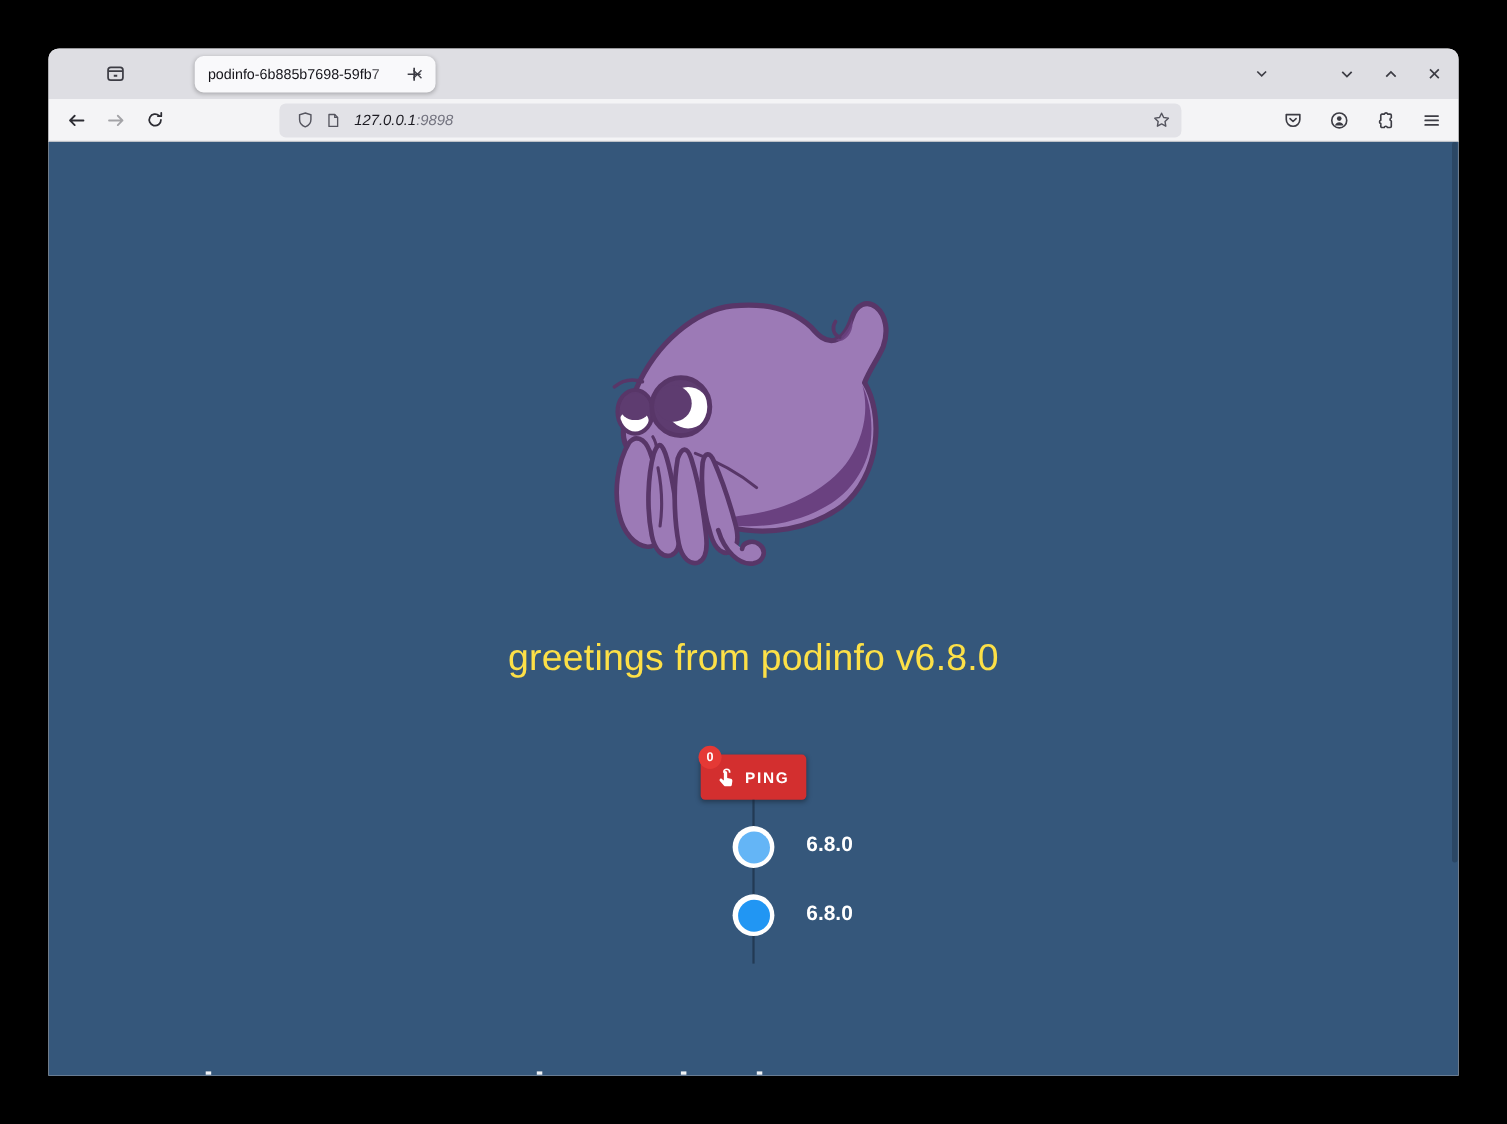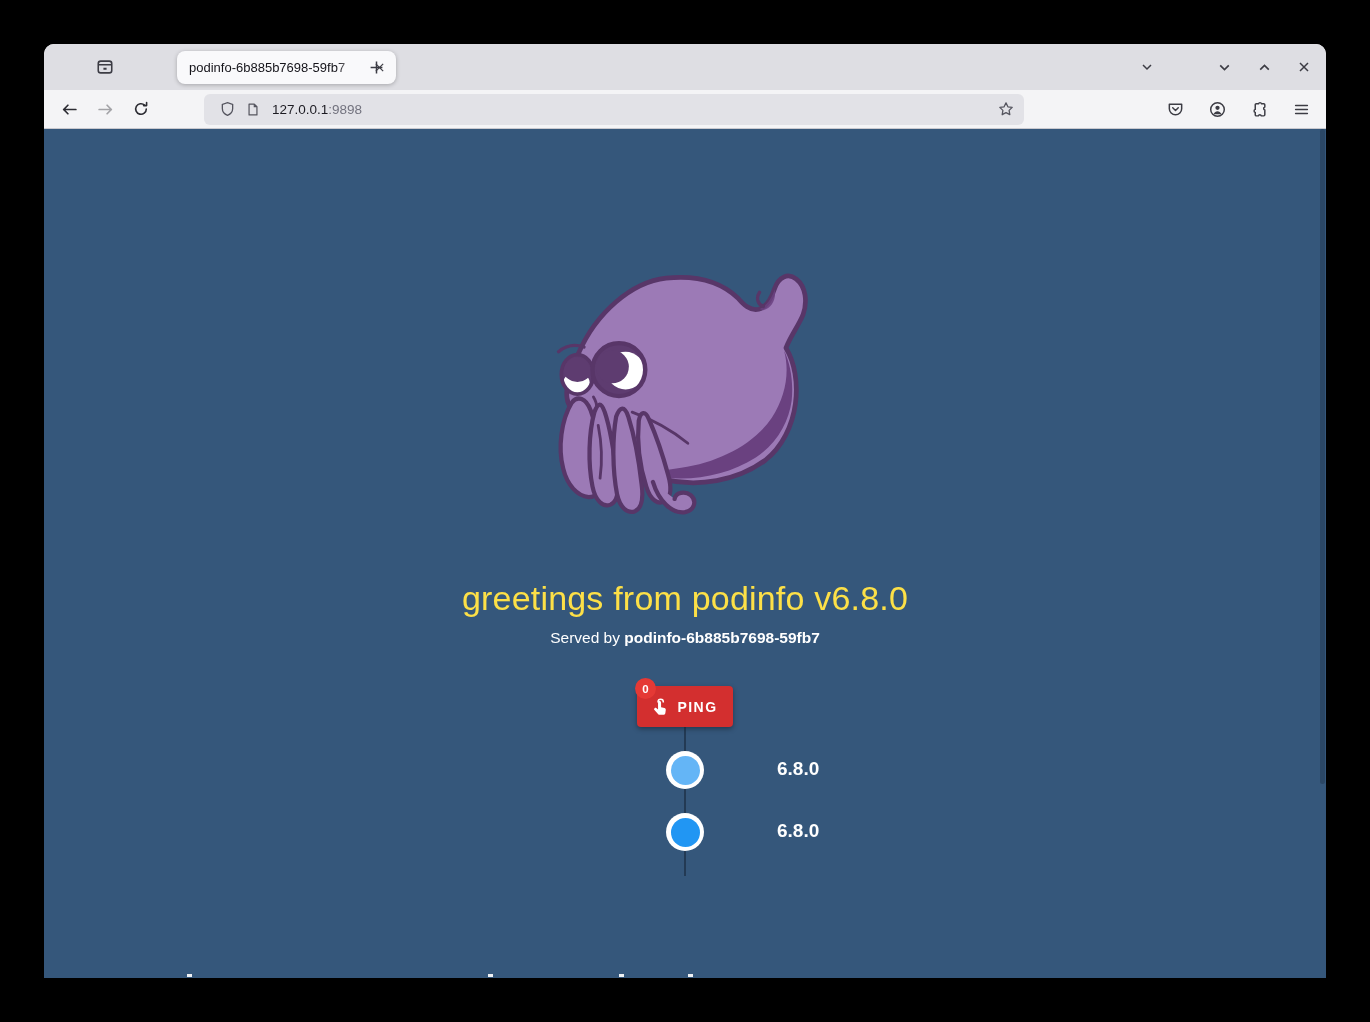--- a/index.html
+++ b/index.html
@@ -29,22 +29,22 @@
   .winctl { position:absolute; right:8px; top:9px; display:flex; gap:12px; }
   .winctl .wc { position:static; }
 
   
   .navbar { position:relative; height:39px; flex:0 0 39px; background:#f4f4f6;
             border-bottom:1.5px solid #c9c9cf; display:flex; align-items:center; padding:0 11px 0 10px; }
   .nav-btn { width:30px; height:30px; border:none; background:transparent; border-radius:4px;
              display:flex; align-items:center; justify-content:center; cursor:pointer; flex:0 0 auto; }
   .nav-btn + .nav-btn { margin-left:6px; }
   .disabled { opacity:.4; }
-  .urlbar { margin-left:48px; width:820px; height:31px; background:#e2e2e7; border-radius:6px;
-            display:flex; align-items:center; padding:0 5px 0 10px; }
+  .urlbar { margin-left:98px; width:820px; height:31px; background:#e2e2e7; border-radius:6px;
+            display:flex; align-items:center; padding:0 5px 0 10px;font-style:italic; }
   .urlbar .uicon { width:26px; height:26px; display:flex; align-items:center; justify-content:center;
                    border:none; background:transparent; border-radius:4px; cursor:pointer; flex:0 0 auto; }
   .url-text { margin-left:6px; font-size:13.5px; color:#1c1b22; white-space:nowrap; }
   .url-port { color:#73737f; }
   .star-btn { margin-left:auto; }
   .nav-right { margin-left:auto; display:flex; gap:8px; }
   .nav-right .nav-btn { width:28px; }
 
   
   .content { position:relative; flex:1 1 auto; background:#35577b; overflow:hidden; }
@@ -65,21 +65,21 @@
   .ping-badge { position:absolute; left:-2px; top:-8px; width:21px; height:21px; border-radius:50%;
                 background:#e53935; color:#fff; font-size:11.5px; font-weight:700;
                 display:flex; align-items:center; justify-content:center; letter-spacing:0; }
 
   .tl-line { position:absolute; left:calc(50% - 1px); top:598px; width:2px; height:149px;
              background:rgba(20,35,52,.55); }
   .tl-dot { position:absolute; left:calc(50% - 19px); width:38px; height:38px; border-radius:50%;
             background:#fff; display:flex; align-items:center; justify-content:center; }
   .tl-dot-inner { width:29px; height:29px; border-radius:50%; }
   .tl-dot1 { top:622px; } .tl-dot2 { top:684px; }
-  .tl-label { position:absolute; left:calc(50% + 48px); color:#fff; font-size:19px; font-weight:700;margin-left:44px; }
+  .tl-label { position:absolute; left:calc(50% + 48px); color:#fff; font-size:19px; font-weight:700; }
   .tl-label1 { top:629px; } .tl-label2 { top:691px; }
 
   .sliver { position:absolute; bottom:1px; width:5px; height:3px; background:#fff; opacity:.92; }
 
   .scroll-thumb { position:absolute; right:1px; top:0; width:5px; height:655px;
                   background:#2b4765; border-radius:3px; }
 </style>
 </head>
 <body>
 
@@ -243,23 +243,20 @@
             <path d="M87 163c-4 23-4 56 1 82 3 14 11 21 19 18 7-3 9-14 7-29-3-26-8-52-14-71-4-12-9-11-13 0z"></path>
             <path d="M111 167c-2 22 1 48 8 70 4 14 13 20 20 15 6-4 7-14 3-28-6-22-13-42-20-58-4-10-9-9-11 1z"></path>
             <path d="M126 232c6 20 20 34 34 32 10-2 13-12 6-18-6-5-16-3-17 4"></path>
           </g>
           <path fill="none" stroke="#583668" stroke-width="3" d="M68 172c4 20 4 42 2 56"></path>
         </g>
       </svg>
 
       <div class="heading">greetings from podinfo v6.8.0</div>
 
-      <div class="servedby">
-        <span>Served by</span>&nbsp;<b>podinfo-6b885b7698-59fb7</b>
-      </div>
 
       <button class="ping-btn">
         <span class="ping-badge">0</span>
         <svg width="17" height="19" viewBox="0 0 18 20" fill="#ffffff">
           <path d="M5.6 5.2a3.6 3.6 0 0 1 7.2 0v.6h-1.6v-.6a2 2 0 1 0-4 0v.6H5.6z"></path>
           <path d="M8 4.2c.9 0 1.6.7 1.6 1.6v5l3.6.8c.9.2 1.5 1.1 1.4 2l-.5 3.6c-.1.9-.9 1.6-1.8 1.6H8c-.5 0-1-.2-1.4-.6l-4-4.4c-.5-.6-.5-1.5.1-2 .5-.5 1.3-.5 1.8-.1l1.9 1.5V5.8c0-.9.7-1.6 1.6-1.6z"></path>
         </svg>
         <span>PING</span>
       </button>
 

